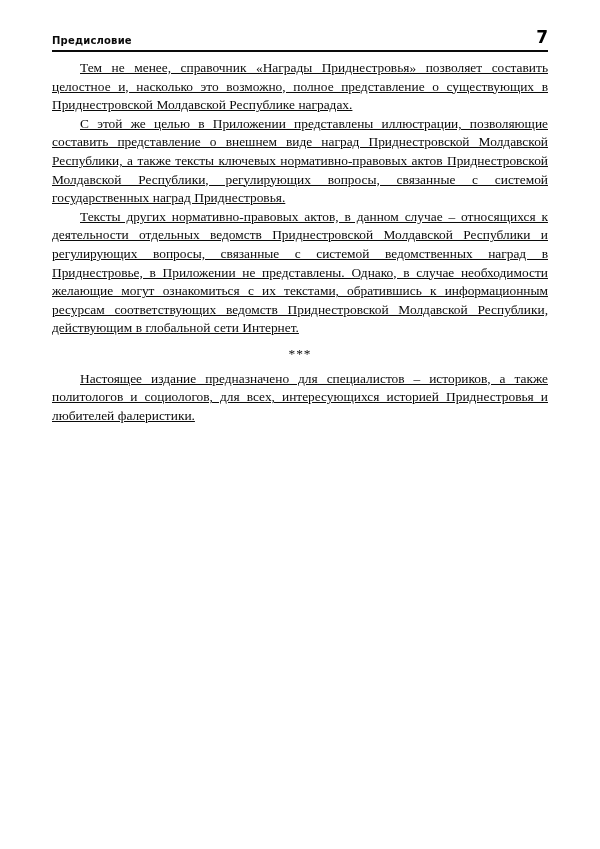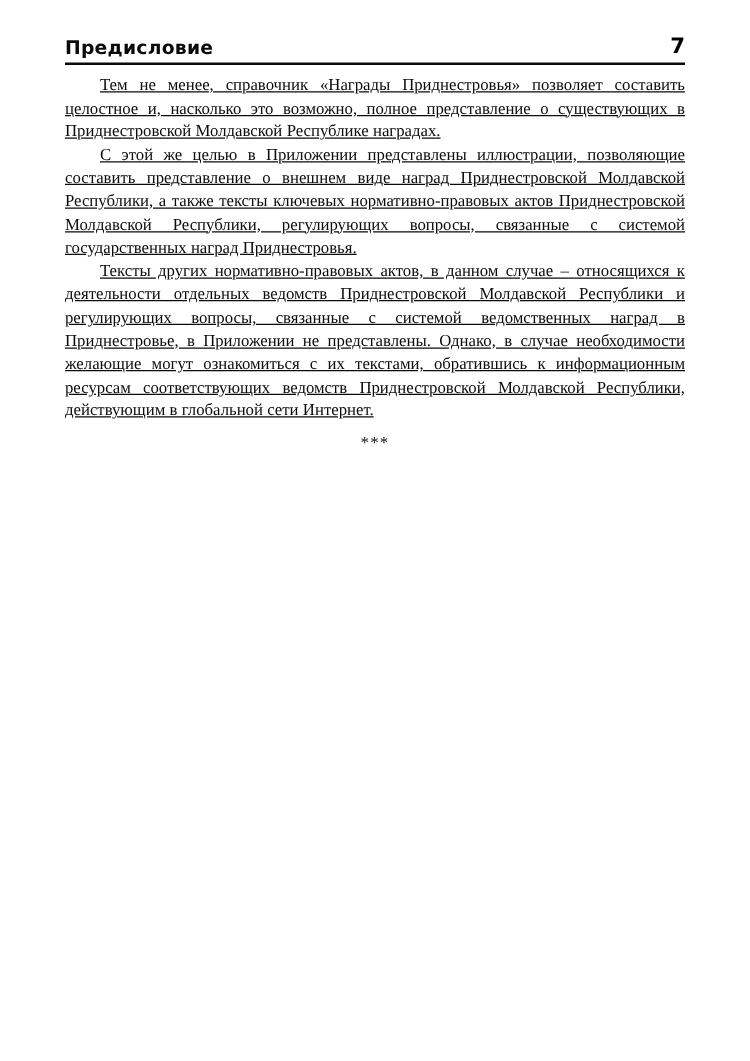--- a/index.html
+++ b/index.html
@@ -29,21 +29,21 @@
     top: 29px;
     width: 496px;
     display: flex;
     align-items: flex-end;
     justify-content: space-between;
   }
 
   .running-head-title {
     font-family: "DejaVu Sans", "Liberation Sans", sans-serif;
     font-weight: 700;
-    font-size: 15px;
+    font-size: 10px;
     letter-spacing: 0.2px;
     line-height: 1;
     color: #0a0a0a;
     white-space: nowrap;
   }
 
   .running-head-folio {
     font-family: "DejaVu Sans", "Liberation Sans", sans-serif;
     font-weight: 700;
     font-size: 17px;
@@ -105,16 +105,17 @@
   <div class="text-block">
 
     <p class="para">Тем не менее, справочник «Награды Приднестровья» позволяет составить целостное и, насколько это возможно, полное представление о существующих в Приднестровской Молдавской Республике наградах.</p>
 
     <p class="para">С этой же целью в Приложении представлены иллюстрации, позволяющие составить представление о внешнем виде наград Приднестровской Молдавской Республики, а также тексты ключевых нормативно-правовых актов Приднестровской Молдавской Республики, регулирующих вопросы, связанные с системой государственных наград Приднестровья.</p>
 
     <p class="para">Тексты других нормативно-правовых актов, в данном случае – относящихся к деятельности отдельных ведомств Приднестровской Молдавской Республики и регулирующих вопросы, связанные с системой ведомственных наград в Приднестровье, в Приложении не представлены. Однако, в случае необходимости желающие могут ознакомиться с их текстами, обратившись к информационным ресурсам соответствующих ведомств Приднестровской Молдавской Республики, действующим в глобальной сети Интернет.</p>
 
     <p class="divider-asterisks">***</p>
 
+    <p class="para">Настоящее издание предназначено для специалистов – историков, а также политологов и социологов, для всех, интересующихся историей Приднестровья и любителей фалеристики.</p>
 
   </div>
 
 </div>
 
 </body></html>

